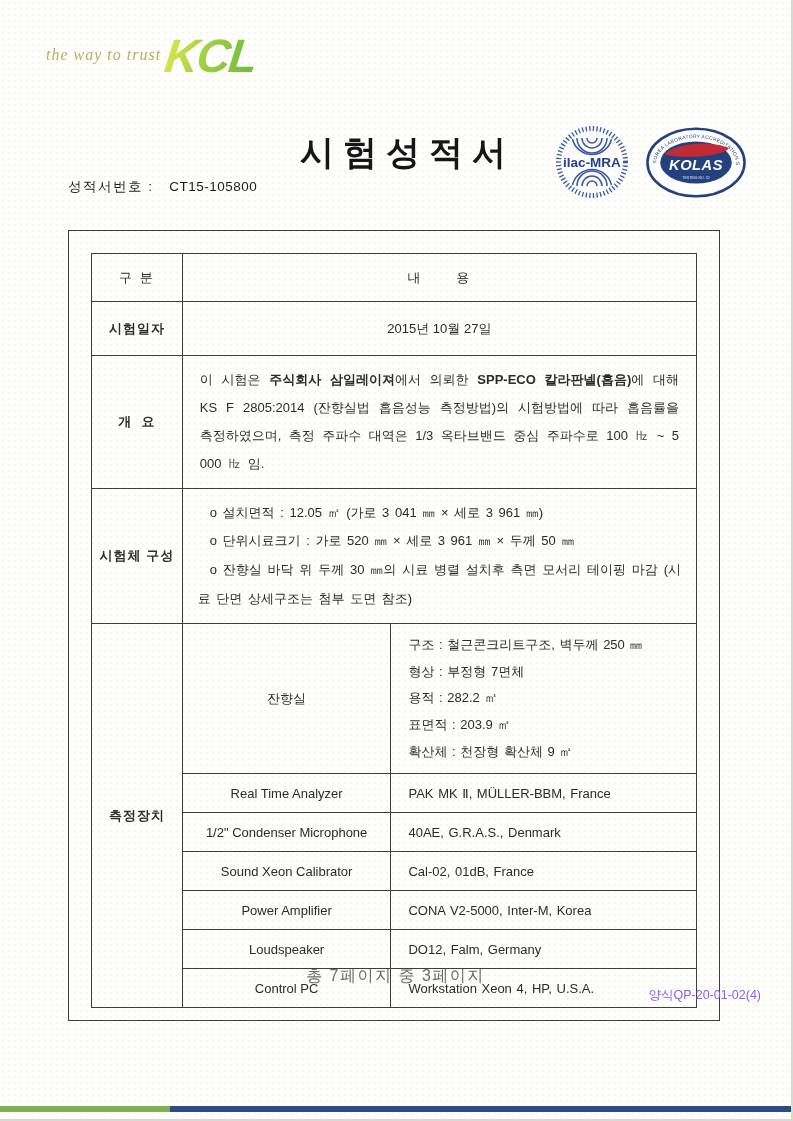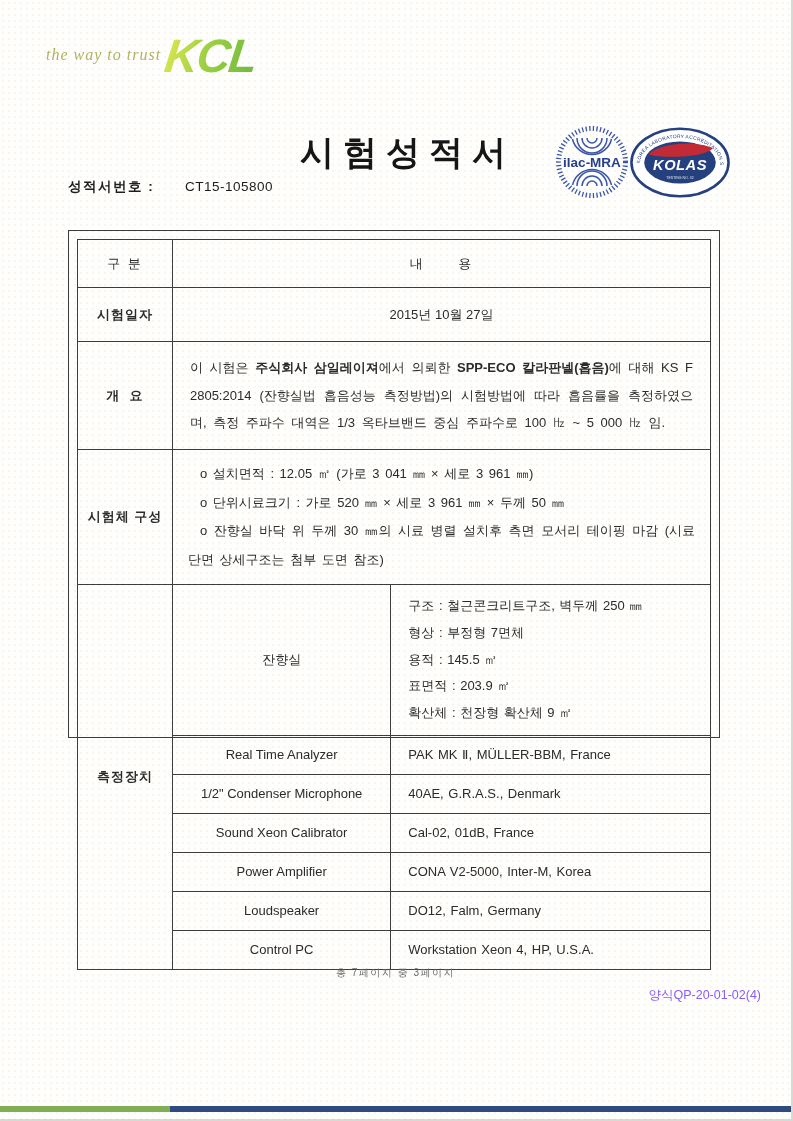--- a/index.html
+++ b/index.html
@@ -28,28 +28,28 @@
     background:linear-gradient(100deg,#d6e44e 5%,#9ed044 45%,#76bd3d 90%);
     -webkit-background-clip:text; background-clip:text; color:transparent;
   }
   
   .doc-title {
     position:absolute; top:130px; left:0; width:100%; text-align:center;
     font-size:34px; font-weight:bold; letter-spacing:9px; color:#161616;
     transform:translateX(12px);
   }
   .report-no { position:absolute; top:178px; left:68px; font-size:13.5px; color:#1d1d1d; }
-  .report-no .lbl { font-weight:bold; letter-spacing:1.5px; }
-  .report-no .val { margin-left:27px; letter-spacing:0.5px; }
-  
-  .seals { position:absolute; top:121px; left:554px; display:flex; align-items:center; gap:0; }
+  .report-no .lbl { font-weight:normal; letter-spacing:1.5px; }
+  .report-no .val { margin-left:12px; letter-spacing:0.5px; }
+  
+  .seals { position:absolute; top:121px; left:554px; display:flex; align-items:center; gap:16px; }
   
   .frame {
-    position:absolute; top:230px; left:68px; width:652px; height:508px;
-    border:1.6px solid #3c3c3c; padding:8px; background:transparent;
+    position:absolute; top:230px; left:68px; width:652px; height:791px;
+    border:1.6px solid #3c3c3c; padding:22px; background:transparent;
   }
   table.report { width:100%; height:100%; border-collapse:collapse; table-layout:fixed; }
   table.report td {
     border:1.5px solid #3d3d3d; font-size:13px; vertical-align:middle;
     color:#2b2b2b; overflow:hidden;
   }
   .tr1{height:48px} .tr2{height:54px} .tr3{height:108px} .tr4{height:128px}
   .tr5{height:126px} .tr-eq{height:39px}
   .c  { text-align:center; }
   .pre{ white-space:pre; }
@@ -59,21 +59,21 @@
     padding:10px 17px; text-align:justify; line-height:2.15; word-spacing:3px;
   }
   .overview-cell b { font-weight:bold; }
   .bullets-cell { padding:10px 15px; line-height:2.2; text-align:justify; word-spacing:2px; }
   .bullets-cell .bullet { text-indent:12px; }
   .details-cell { padding:8px 17px; line-height:2.05; word-spacing:1px; }
   .value-cell { padding-left:17px; word-spacing:1px; }
   
   .page-indicator {
     position:absolute; top:966px; left:0; width:100%; text-align:center;
-    font-size:10px; color:#6b6b6b; letter-spacing:1.5px;
+    font-size:16px; color:#6b6b6b; letter-spacing:1.5px;
   }
   .form-number { position:absolute; top:987px; right:30px; font-size:12.5px; color:#8b5cf6; }
   .bottom-bar { position:absolute; top:1106px; left:0; width:100%; height:6px; display:flex; }
   .bar-green { width:170px; height:100%; }
   .bar-navy  { flex:1; height:100%; }
 </style>
 </head>
 <body>
 
 <div class="page">
@@ -154,21 +154,21 @@
           <div class="bullet">o 잔향실 바닥 위 두께 30 ㎜의 시료 병렬 설치후 측면 모서리 테이핑 마감 (시료 단면 상세구조는 첨부 도면 참조)</div>
         </td>
       </tr>
 
       <tr class="tr5">
         <td class="c pre label-cell" rowspan="7">측정장치</td>
         <td class="c">잔향실</td>
         <td class="details-cell">
           <div>구조 : 철근콘크리트구조, 벽두께 250 ㎜</div>
           <div>형상 : 부정형 7면체</div>
-          <div>용적 : 145.5 ㎥</div>
+          <div>용적 : 282.2 ㎥</div>
           <div>표면적 : 203.9 ㎡</div>
           <div>확산체 : 천장형 확산체 9 ㎡</div>
         </td>
       </tr>
 
       <tr class="tr-eq">
         <td class="c">Real Time Analyzer</td>
         <td class="value-cell">PAK MK Ⅱ, MÜLLER-BBM, France</td>
       </tr>
       <tr class="tr-eq">

